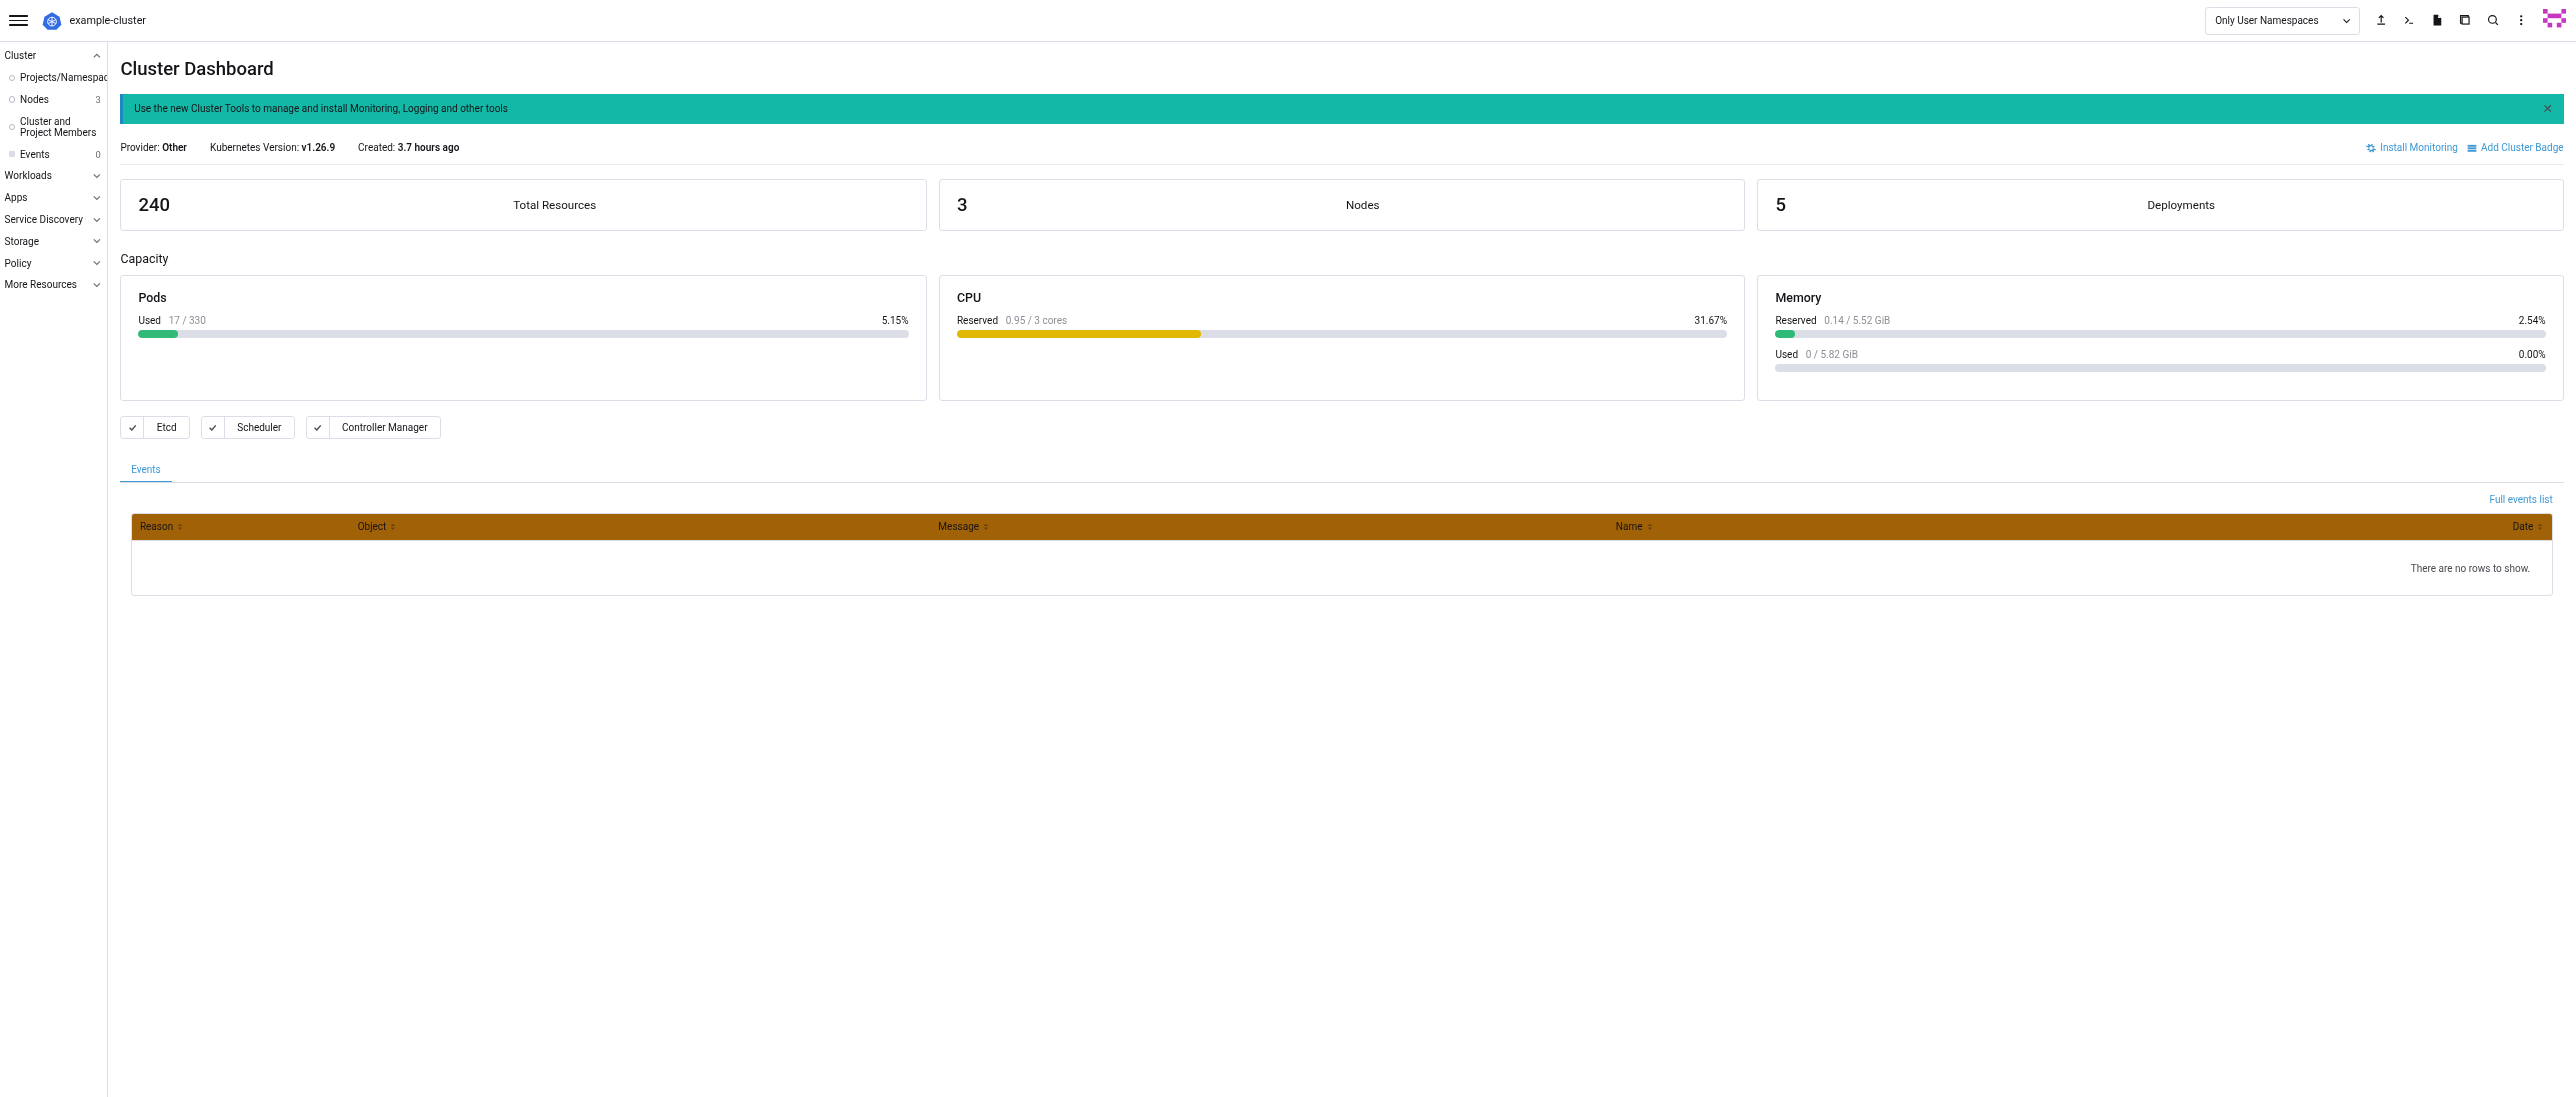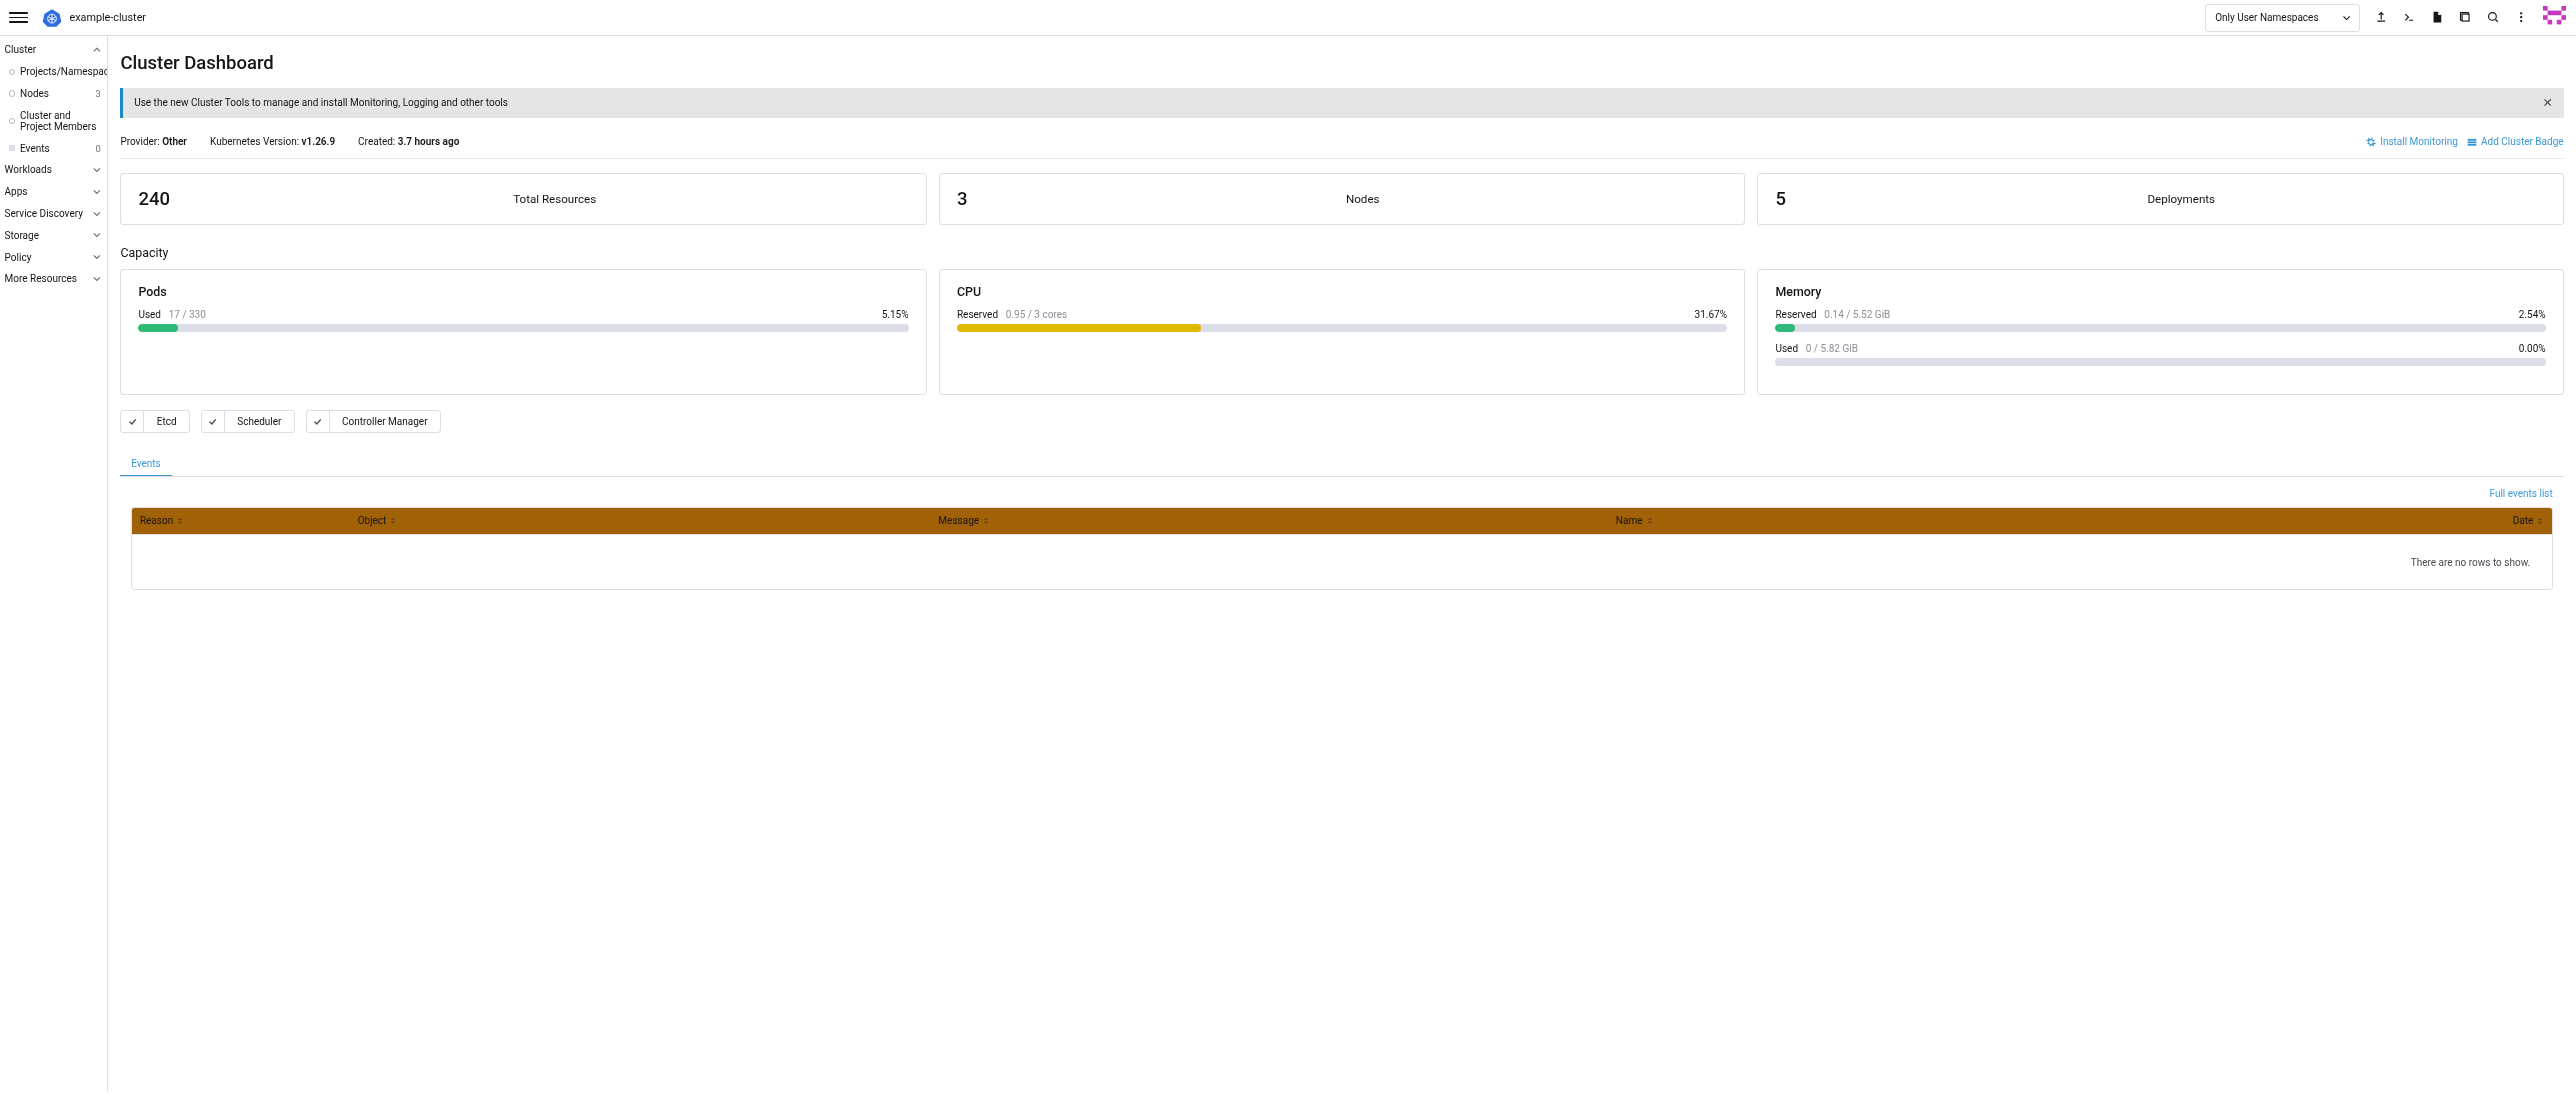--- a/index.html
+++ b/index.html
@@ -1,17 +1,17 @@
 <!DOCTYPE html>
 <html style="font-size:12.4px"><head>
 <meta charset="utf-8">
 <style>
 * { box-sizing: border-box; margin: 0; padding: 0; }
 body { font-family: -apple-system, BlinkMacSystemFont, "Segoe UI", Roboto, sans-serif; font-size: 10px; color: #141419; background: #fff; }
-.header { height: 36px; display: flex; align-items: center; padding: 0 9.3px; border-bottom: 0.8px solid #dcdee7; }
+.header { height: 42px; display: flex; align-items: center; padding: 0 9.3px; border-bottom: 0.8px solid #dcdee7; }
 .hamburger { width: 18.5px; height: 18.5px; display: flex; flex-direction: column; justify-content: center; gap: 3.1px; cursor: pointer; margin-right: 14px; }
 .hamburger span { height: 1.5px; background: #141419; border-radius: 0.8px; }
 .k8s-logo { width: 20px; height: 20px; margin-right: 7.7px; }
 .cluster-name { font-size: 10.8px; }
 .header-spacer { flex: 1; }
 .ns-select { border: 0.8px solid #dcdee7; border-radius: 3.1px; height: 28px; padding: 0 28px 0 9.3px; font-size: 10px; min-width: 155px; display: flex; align-items: center; position: relative; cursor: pointer; background: #fff; }
 .ns-select .chev { position: absolute; right: 7.7px; top: 50%; transform: translateY(-50%); }
 .header-icons { display: flex; align-items: center; gap: 0; margin-left: 7.7px; }
 .header-icon { width: 28px; height: 28px; display: flex; align-items: center; justify-content: center; cursor: pointer; color: #141419; }
 .avatar { width: 25px; height: 25px; margin-left: 6.2px; background: #fff; display: flex; align-items: center; justify-content: center; }
@@ -20,21 +20,21 @@
 .sidebar { width: 108px; border-right: 0.8px solid #dcdee7; overflow-y: auto; padding-top: 3.1px; }
 .side-item { display: flex; align-items: center; padding: 5.4px 6.2px 5.4px 4.6px; cursor: pointer; font-size: 10px; justify-content: space-between; }
 .side-item .label-wrap { display: flex; align-items: center; gap: 4.6px; }
 .side-item.sub { padding-left: 6.2px; }
 .side-item.sub .dot { width: 6.2px; height: 6.2px; border-radius: 50%; border: 1.2px solid #b6b6c2; flex-shrink: 0; margin-left: 3.1px; }
 .side-item.sub .square { width: 6.2px; height: 6.2px; background: #dcdee7; flex-shrink: 0; margin-left: 3.1px; }
 .side-item .chev { color: #6c6c76; }
 .side-item .count { color: #6c6c76; font-size: 9.3px; }
 .main { flex: 1; overflow-y: auto; padding: 15.5px 12.4px; }
 .page-title { font-size: 18.5px; font-weight: 500; margin-bottom: 14px; }
-.banner { background: #e5e5e5; border-left: 3.1px solid #1f8ac1; padding: 7.7px 10.8px; display: flex; align-items: center; font-size: 10px; margin-bottom: 10.8px; }
+.banner { background: #14b8a6; border-left: 3.1px solid #1f8ac1; padding: 7.7px 10.8px; display: flex; align-items: center; font-size: 10px; margin-bottom: 10.8px; }
 .banner .close { margin-left: auto; cursor: pointer; font-size: 12.4px; color: #4a4a52; }
 .meta-row { display: flex; align-items: center; padding: 7.7px 0 10.8px; border-bottom: 0.8px solid #eaeaf0; margin-bottom: 14px; font-size: 10px; }
 .meta-row .meta { margin-right: 23px; }
 .meta-row .meta strong { font-weight: 600; }
 .meta-row .actions { margin-left: auto; display: flex; gap: 9.3px; }
 .meta-row .actions a { color: #3d98d3; text-decoration: none; display: flex; align-items: center; gap: 3.9px; cursor: pointer; }
 .cards { display: flex; gap: 12.4px; margin-bottom: 20px; }
 .card { flex: 1; border: 0.8px solid #dcdee7; border-radius: 3.1px; padding: 14px 17px; display: flex; align-items: center; min-height: 48px; }
 .card .big { font-size: 18.5px; font-weight: 500; }
 .card .lbl { margin-left: auto; margin-right: auto; font-size: 11.6px; transform: translateX(-31px); }

